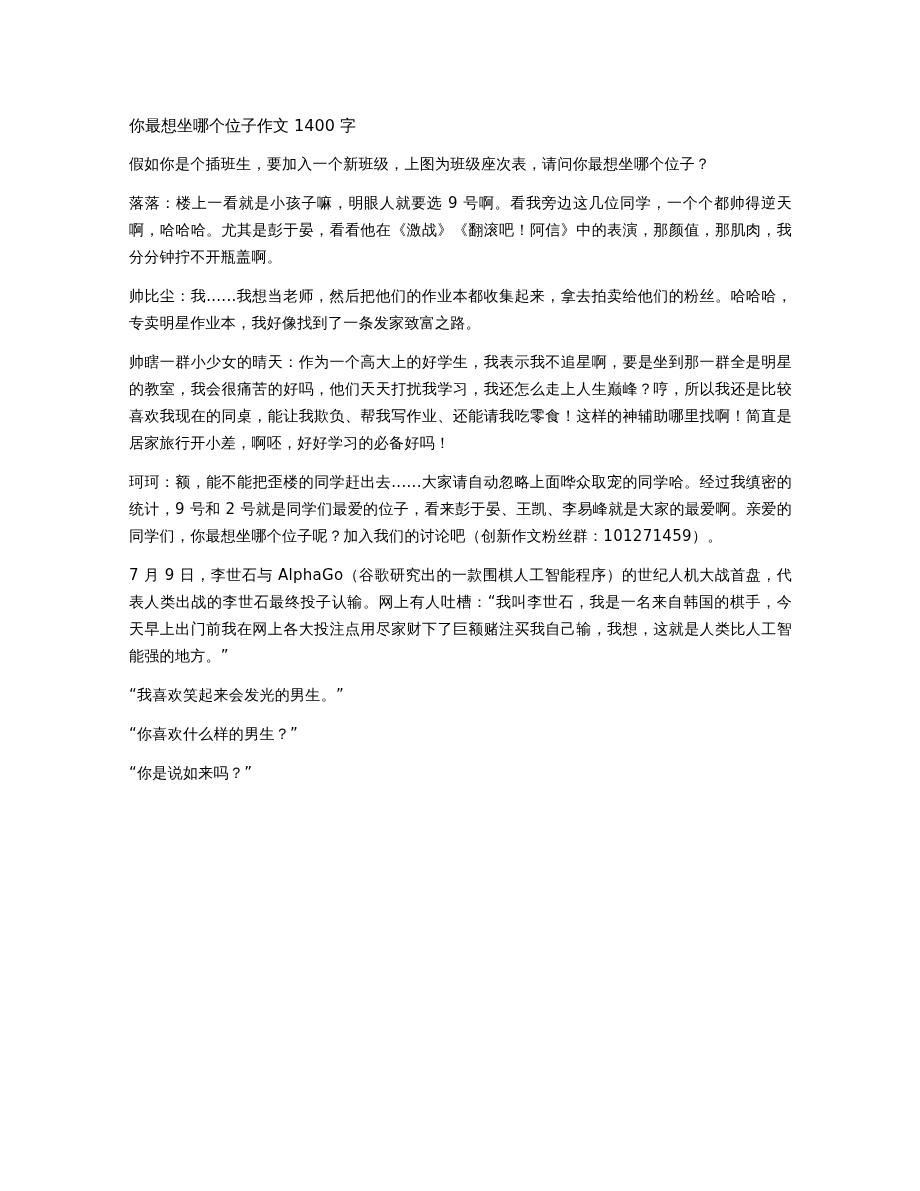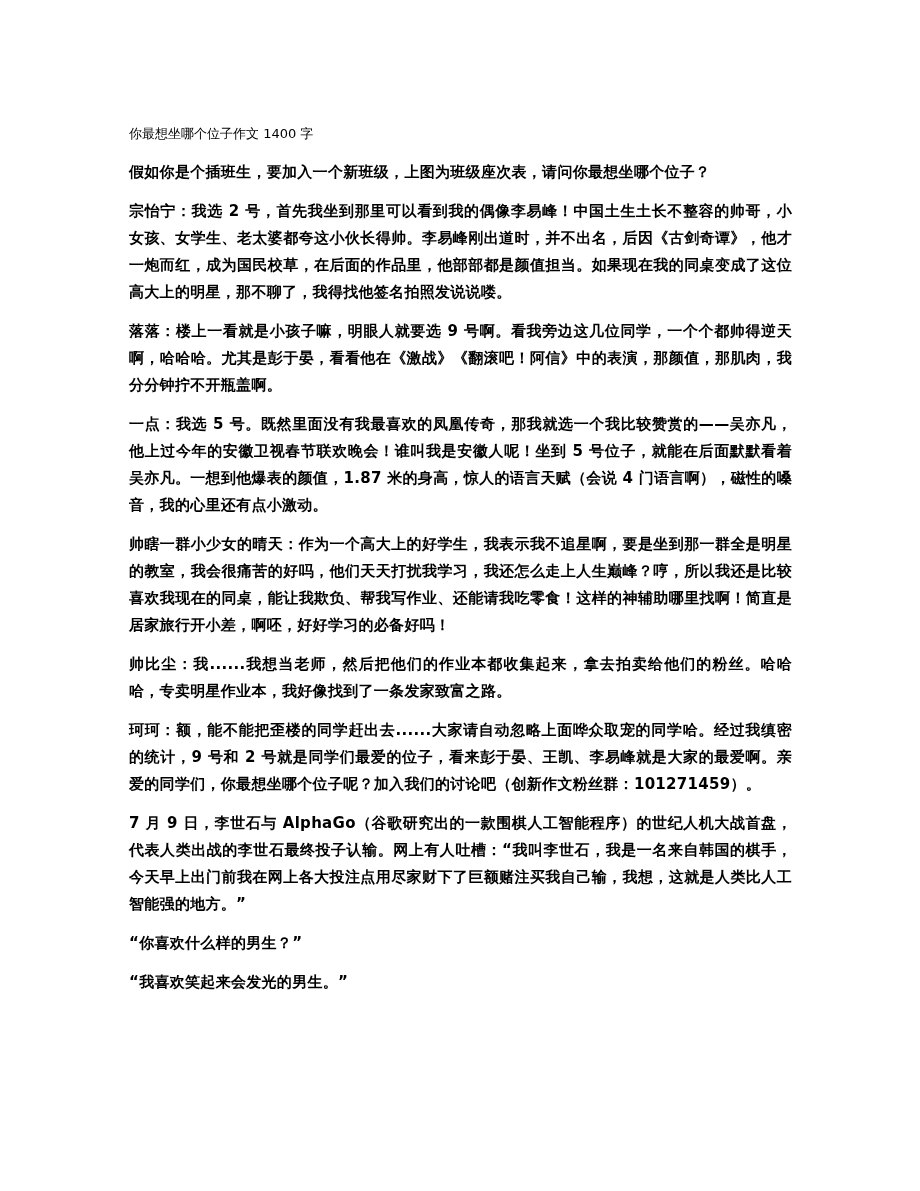--- a/index.html
+++ b/index.html
@@ -11,43 +11,41 @@
     position: relative;
     width: 920px;
     min-height: 1191px;
     box-sizing: border-box;
     background: #ffffff;
     padding: 112px 128px 40px 129px;
     color: #000000;
     font-family: "DejaVu Sans", sans-serif;
   }
   .doc-title {
-    font-size: 13px;
+    font-size: 16px;
     font-weight: normal;
     line-height: 27px;
-    margin: 8px 0 12px 0;
+    margin: 0 0 12px 0;
   }
   .para {
     font-size: 15px;
     line-height: 27px;
     margin: 0 0 12px 0;
     text-align: justify;
     letter-spacing: 0.3px;
     word-break: break-all;
-    font-weight: bold;
   }
 </style>
 </head>
 <body>
 
 <div class="page">
   <h1 class="doc-title">你最想坐哪个位子作文 1400 字</h1>
   <p class="para">假如你是个插班生，要加入一个新班级，上图为班级座次表，请问你最想坐哪个位子？</p>
-  <p class="para">宗怡宁：我选 2 号，首先我坐到那里可以看到我的偶像李易峰！中国土生土长不整容的帅哥，小女孩、女学生、老太婆都夸这小伙长得帅。李易峰刚出道时，并不出名，后因《古剑奇谭》，他才一炮而红，成为国民校草，在后面的作品里，他部部都是颜值担当。如果现在我的同桌变成了这位高大上的明星，那不聊了，我得找他签名拍照发说说喽。</p>
   <p class="para">落落：楼上一看就是小孩子嘛，明眼人就要选 9 号啊。看我旁边这几位同学，一个个都帅得逆天啊，哈哈哈。尤其是彭于晏，看看他在《激战》《翻滚吧！阿信》中的表演，那颜值，那肌肉，我分分钟拧不开瓶盖啊。</p>
-  <p class="para">一点：我选 5 号。既然里面没有我最喜欢的凤凰传奇，那我就选一个我比较赞赏的——吴亦凡，他上过今年的安徽卫视春节联欢晚会！谁叫我是安徽人呢！坐到 5 号位子，就能在后面默默看着吴亦凡。一想到他爆表的颜值，1.87 米的身高，惊人的语言天赋（会说 4 门语言啊），磁性的嗓音，我的心里还有点小激动。</p>
+  <p class="para">帅比尘：我......我想当老师，然后把他们的作业本都收集起来，拿去拍卖给他们的粉丝。哈哈哈，专卖明星作业本，我好像找到了一条发家致富之路。</p>
   <p class="para">帅瞎一群小少女的晴天：作为一个高大上的好学生，我表示我不追星啊，要是坐到那一群全是明星的教室，我会很痛苦的好吗，他们天天打扰我学习，我还怎么走上人生巅峰？哼，所以我还是比较喜欢我现在的同桌，能让我欺负、帮我写作业、还能请我吃零食！这样的神辅助哪里找啊！简直是居家旅行开小差，啊呸，好好学习的必备好吗！</p>
-  <p class="para">帅比尘：我......我想当老师，然后把他们的作业本都收集起来，拿去拍卖给他们的粉丝。哈哈哈，专卖明星作业本，我好像找到了一条发家致富之路。</p>
   <p class="para">珂珂：额，能不能把歪楼的同学赶出去......大家请自动忽略上面哗众取宠的同学哈。经过我缜密的统计，9 号和 2 号就是同学们最爱的位子，看来彭于晏、王凯、李易峰就是大家的最爱啊。亲爱的同学们，你最想坐哪个位子呢？加入我们的讨论吧（创新作文粉丝群：101271459）。</p>
   <p class="para">7 月 9 日，李世石与 AlphaGo（谷歌研究出的一款围棋人工智能程序）的世纪人机大战首盘，代表人类出战的李世石最终投子认输。网上有人吐槽：“我叫李世石，我是一名来自韩国的棋手，今天早上出门前我在网上各大投注点用尽家财下了巨额赌注买我自己输，我想，这就是人类比人工智能强的地方。”</p>
+  <p class="para">“我喜欢笑起来会发光的男生。”</p>
   <p class="para">“你喜欢什么样的男生？”</p>
-  <p class="para">“我喜欢笑起来会发光的男生。”</p>
+  <p class="para">“你是说如来吗？”</p>
 </div>
 
 </body></html>

